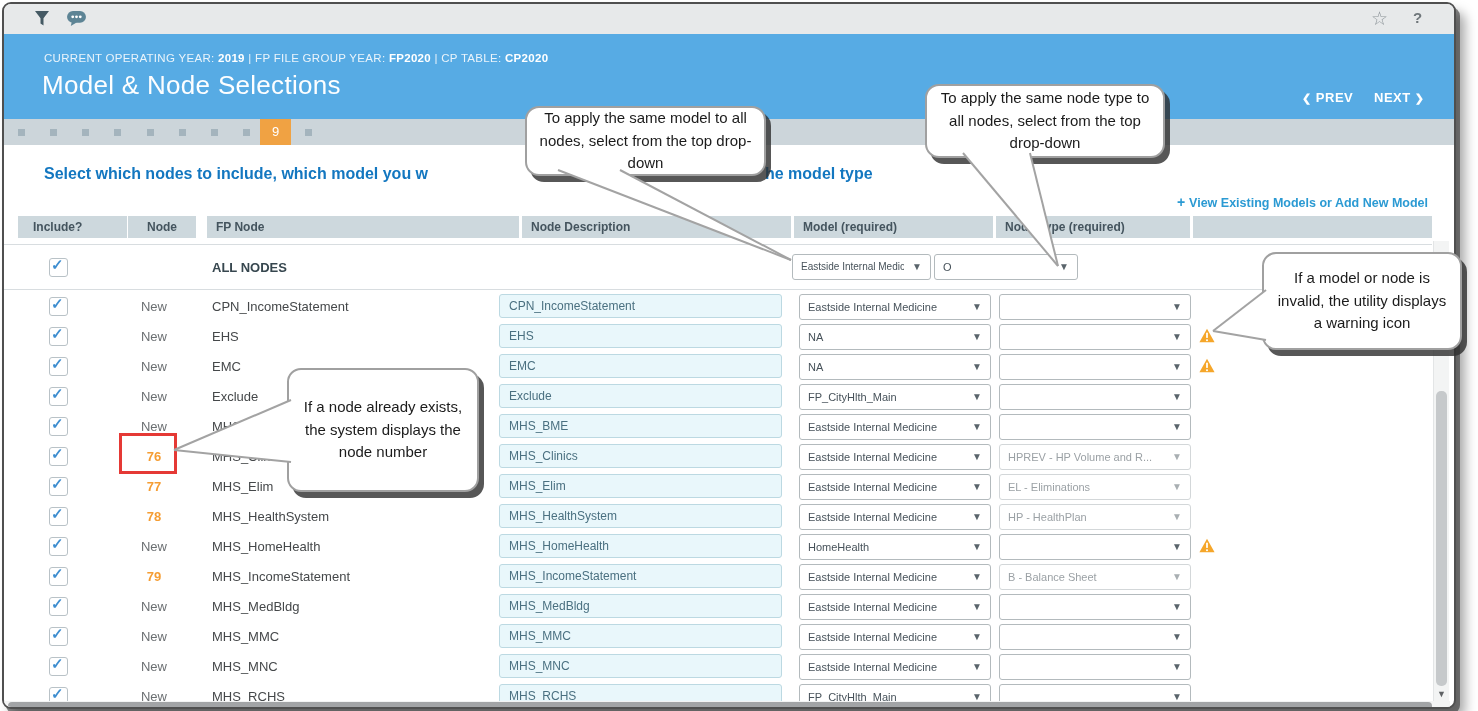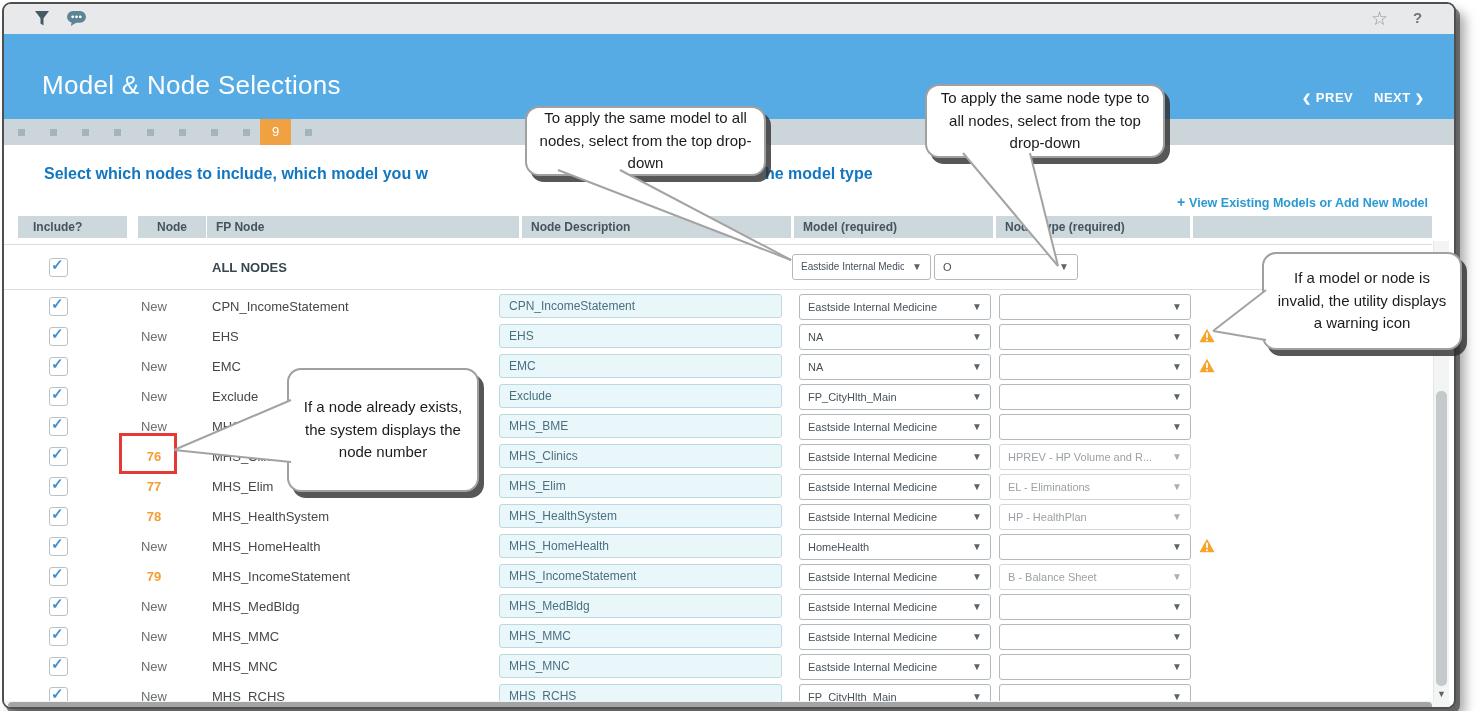--- a/index.html
+++ b/index.html
@@ -91,20 +91,21 @@
             <circle cx="7" cy="7.2" r="1.5" fill="#fff"></circle>
             <circle cx="11" cy="7.2" r="1.5" fill="#fff"></circle>
             <circle cx="15" cy="7.2" r="1.5" fill="#fff"></circle>
           </svg>
       </span>
       <span class="tb-star" style="left:1367px;">☆</span>
       <span class="tb-help" style="left:1409px;">?</span>
     </div>
 
     <div class="appheader">
+      <div class="meta" id="meta"><span>CURRENT OPERATING YEAR: </span><b>2019</b><span> | FP FILE GROUP YEAR: </span><b>FP2020</b><span> | CP TABLE: </span><b>CP2020</b></div>
       <div class="apptitle">Model &amp; Node Selections</div>
       <div class="navbtn" style="left:1298px;">
         <span class="chev">❮</span>
         <span>PREV</span>
       </div>
       <div class="navbtn" style="left:1370px;">
         <span>NEXT</span>
         <span class="chev">❯</span>
       </div>
     </div>
@@ -122,21 +123,21 @@
         <div class="sq" style="left: 301px;"></div>
       </div>
 
     <div class="heading" style="left:40px;top:161px;">Select which nodes to include, which model you w</div>
     <div class="heading" style="left:761px;top:161px;">he model type</div>
     <div class="models-link">
       <span class="plus">+</span><span>View Existing Models or Add New Model</span>
     </div>
 
     <div class="th" style="left:14px;width:109px;padding-left:15px;box-sizing:border-box;">Include?</div>
-    <div class="th" style="left:134px;width:68px;text-align:center;">Node</div>
+    <div class="th" style="left:124px;width:68px;text-align:center;">Node</div>
     <div class="th pad" style="left:203px;width:312px;box-sizing:border-box;">FP Node</div>
     <div class="th pad" style="left:518px;width:269px;box-sizing:border-box;">Node Description</div>
     <div class="th pad" style="left:790px;width:199px;box-sizing:border-box;">Model (required)</div>
     <div class="th pad" style="left:992px;width:194px;box-sizing:border-box;">Node Type (required)</div>
     <div class="th" style="left:1189px;width:239px;"></div>
 
     <div class="allrow">
       <div class="cb" style="top:13px;">
           <span>✓</span>
         </div>

